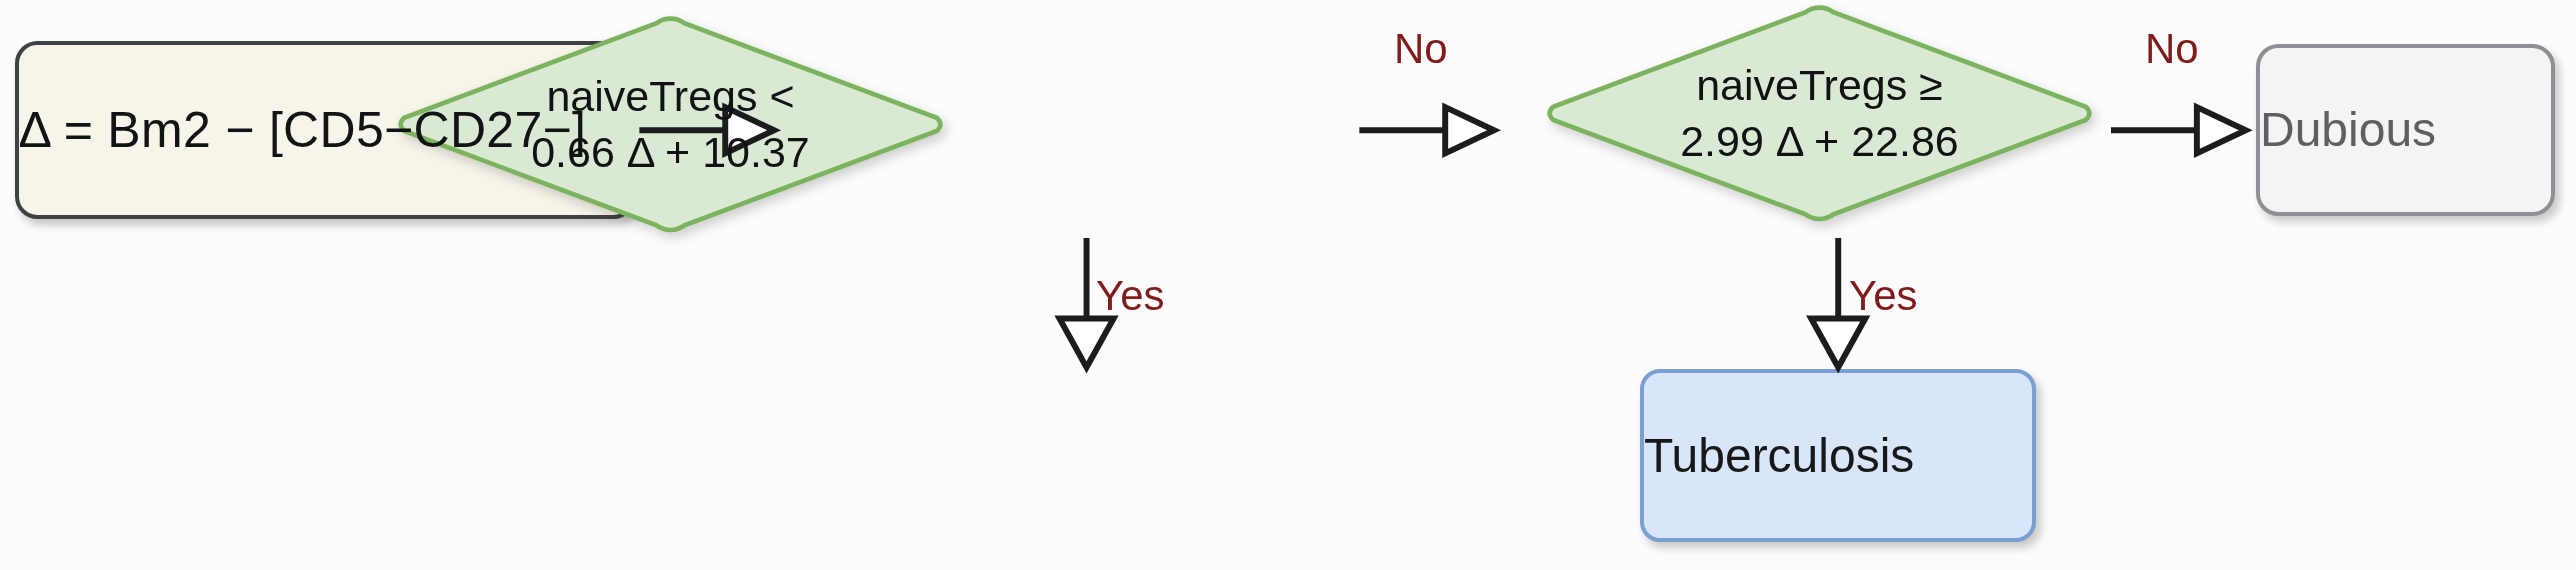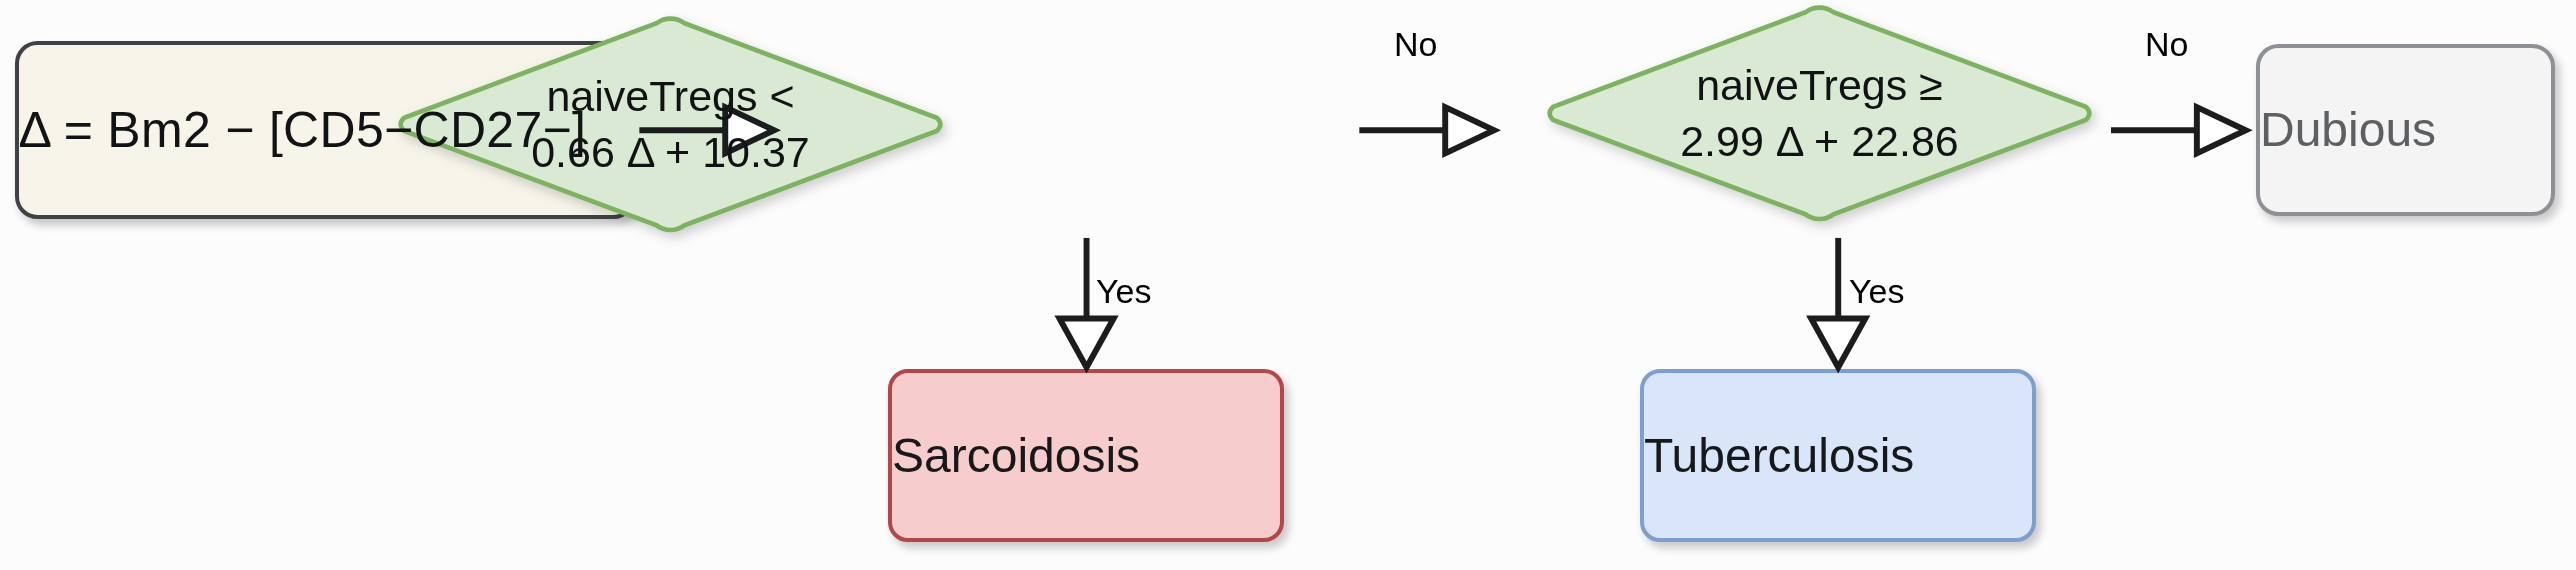--- a/index.html
+++ b/index.html
@@ -128,22 +128,22 @@
   
   .connector {
     position: absolute;
     z-index: 2;
   }
 
   
   .edge-label {
     position: absolute;
     z-index: 4;
-    font-size: 34px;
-    color: #000000;
+    font-size: 42px;
+    color: #7f1d1d;
     white-space: nowrap;
     text-align: center;
   }
   .label-no-1  { left: 1394px; top: 25px; }
   .label-no-2  { left: 2145px; top: 25px; }
   .label-yes-1 { left: 1096px; top: 272px; }
   .label-yes-2 { left: 1849px; top: 272px; }
 </style>
 </head>
 <body>
@@ -216,23 +216,20 @@
                Q 408 330 399 323
                L 17 180
                Q 6 170 17 160
                L 399 17
                Q 408 10 420 10 z" fill="#dae9d3" stroke="#7cb35e" stroke-width="7"></path>
     </svg>
     <span class="node-label">naiveTregs ≥
 2.99 Δ + 22.86</span>
   </div>
 
-  <div class="rect-node node-sarcoidosis">
-    <span class="node-label">Sarcoidosis</span>
-  </div>
 
   <div class="rect-node node-dubious">
     <span class="node-label">Dubious</span>
   </div>
 
   <div class="rect-node node-tuberculosis">
     <span class="node-label">Tuberculosis</span>
   </div>
 
   <span class="edge-label label-no-1">No</span>

